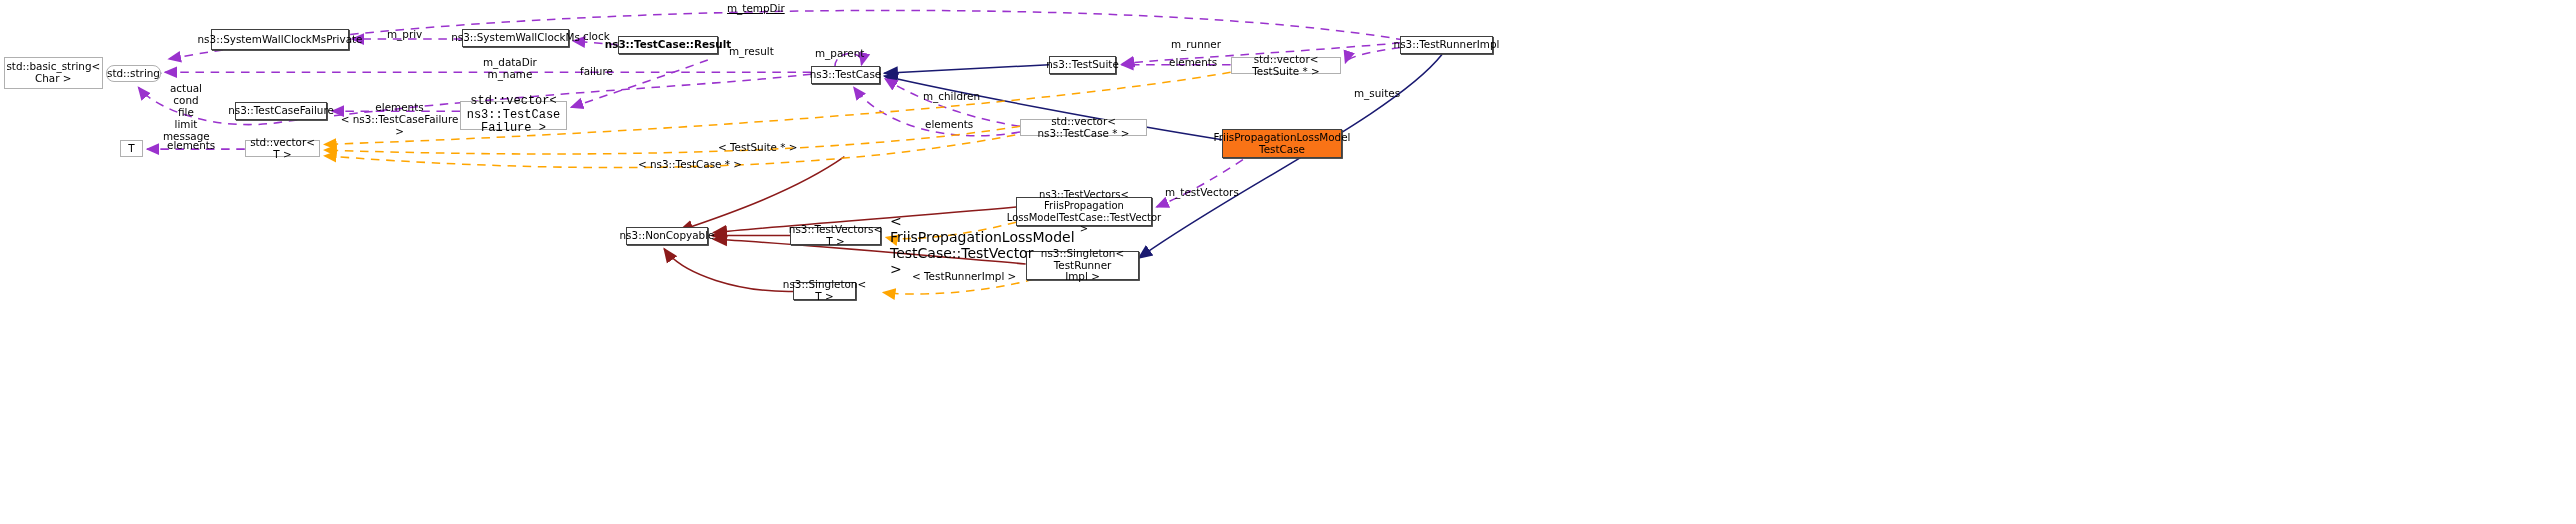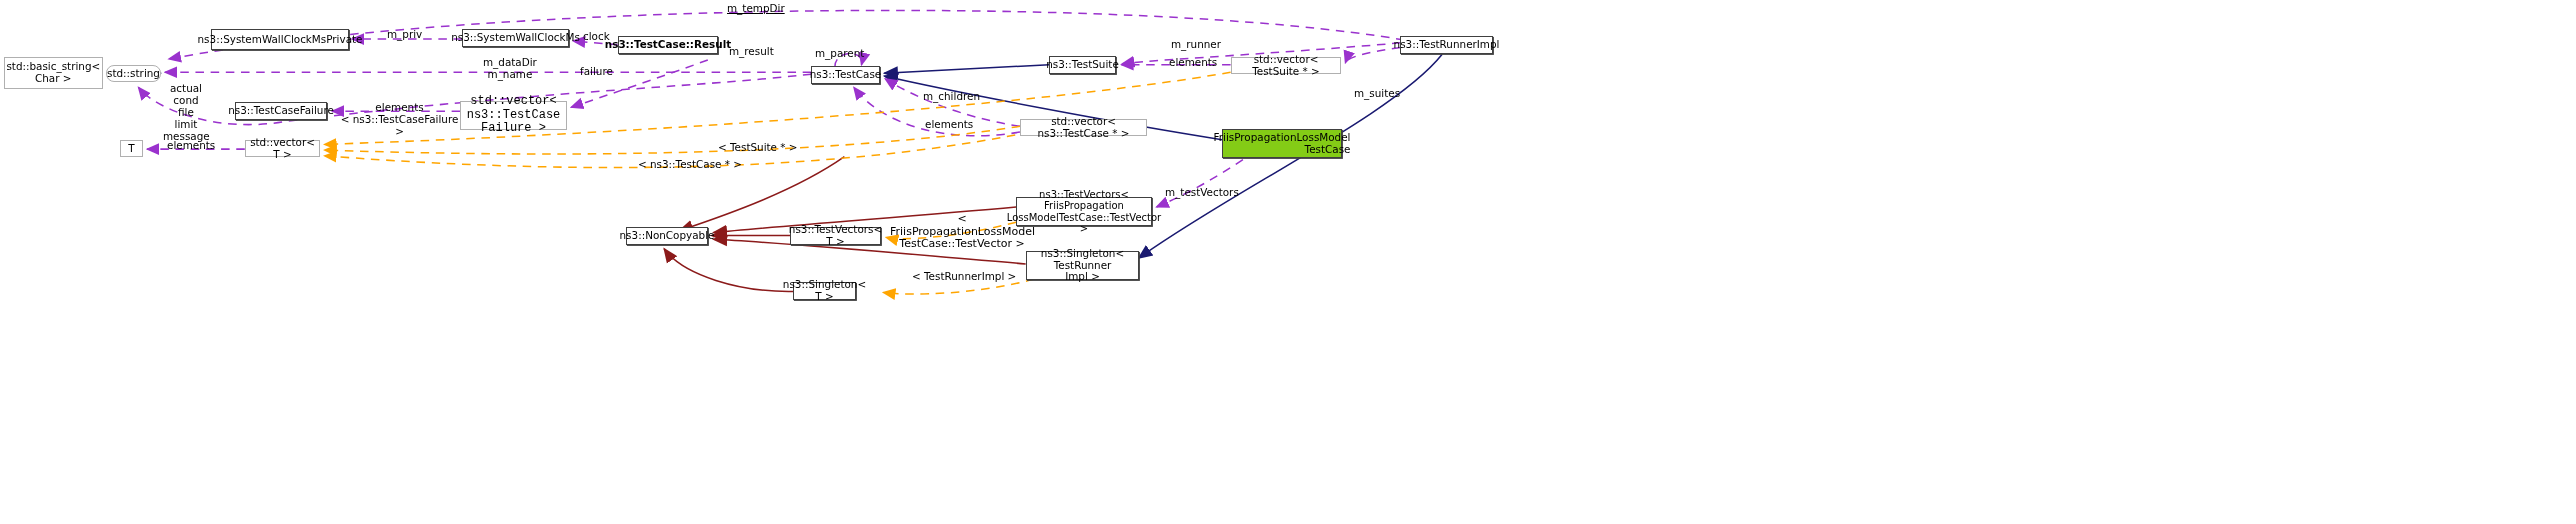--- a/index.html
+++ b/index.html
@@ -3,21 +3,21 @@
 <meta charset="utf-8">
 <style>
   html,body{margin:0;padding:0;background:#ffffff;}
   body{font-family:"DejaVu Sans","Liberation Sans",sans-serif;}
   #diagram{position:relative;width:2576px;height:525px;background:#ffffff;overflow:hidden;}
   #edges{position:absolute;left:0;top:0;width:2576px;height:525px;}
   .node{position:absolute;box-sizing:border-box;display:flex;align-items:center;justify-content:center;
         text-align:center;background:#ffffff;line-height:1.12;color:#000000;white-space:pre-line;}
   .node.solid{border:0.9px solid #404040;box-shadow:0.9px 0.9px 0 0 #404040;}
   .node.light{border:0.9px solid #b0b0b0;}
-  .node.hl{border:0.9px solid #404040;background:#84cc16;box-shadow:0.9px 0.9px 0 0 #404040;text-align:right;}
+  .node.hl{border:0.9px solid #404040;background:#f97316;box-shadow:0.9px 0.9px 0 0 #404040;}
   .elabel{position:absolute;color:#000000;white-space:pre-line;text-align:center;line-height:1.15;
           background:transparent;pointer-events:none;}
 </style>
 </head>
 <body>
 
 <div id="diagram">
 
   <svg id="edges" viewBox="0 0 2715 553" xmlns="http://www.w3.org/2000/svg">
     <defs>
@@ -136,18 +136,18 @@
 limit
 message</div>
   <div class="elabel" style="left:338px;top:102px;font-size:10.4px;text-align:center;width:123px;">elements
 &lt; ns3::TestCaseFailure &gt;</div>
   <div class="elabel" style="left:923px;top:91px;font-size:10.4px;">m_children</div>
   <div class="elabel" style="left:925px;top:119px;font-size:10.4px;">elements</div>
   <div class="elabel" style="left:167px;top:140px;font-size:10.4px;">elements</div>
   <div class="elabel" style="left:718px;top:142px;font-size:10.4px;">&lt; TestSuite * &gt;</div>
   <div class="elabel" style="left:638px;top:159px;font-size:10.4px;">&lt; ns3::TestCase * &gt;</div>
   <div class="elabel" style="left:1165px;top:187px;font-size:10.4px;">m_testVectors</div>
-  <div class="elabel" style="left:890px;top:213px;font-size:11px;text-align:center;width:144px;">&lt; FriisPropagationLossModel
+  <div class="elabel" style="left:890px;top:213px;font-size:14px;text-align:left;width:144px;">&lt; FriisPropagationLossModel
 TestCase::TestVector &gt;</div>
   <div class="elabel" style="left:912px;top:271px;font-size:10.4px;">&lt; TestRunnerImpl &gt;</div>
 
 </div>
 
 
 </body></html>

